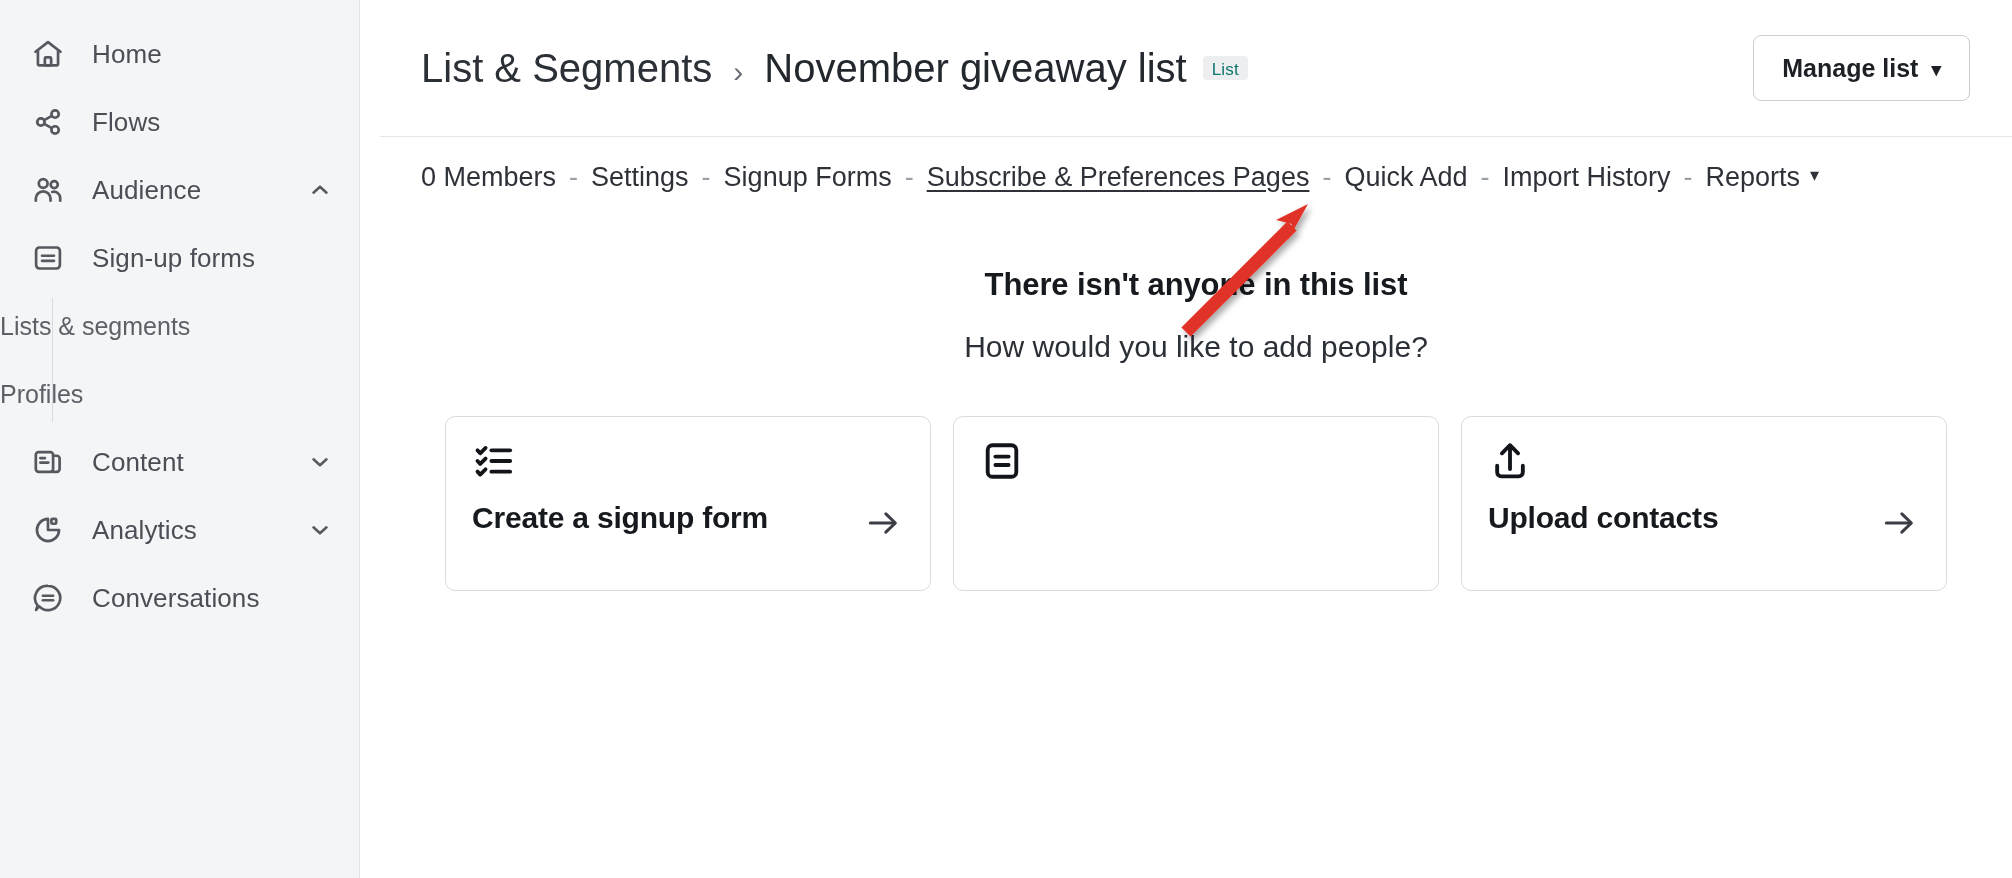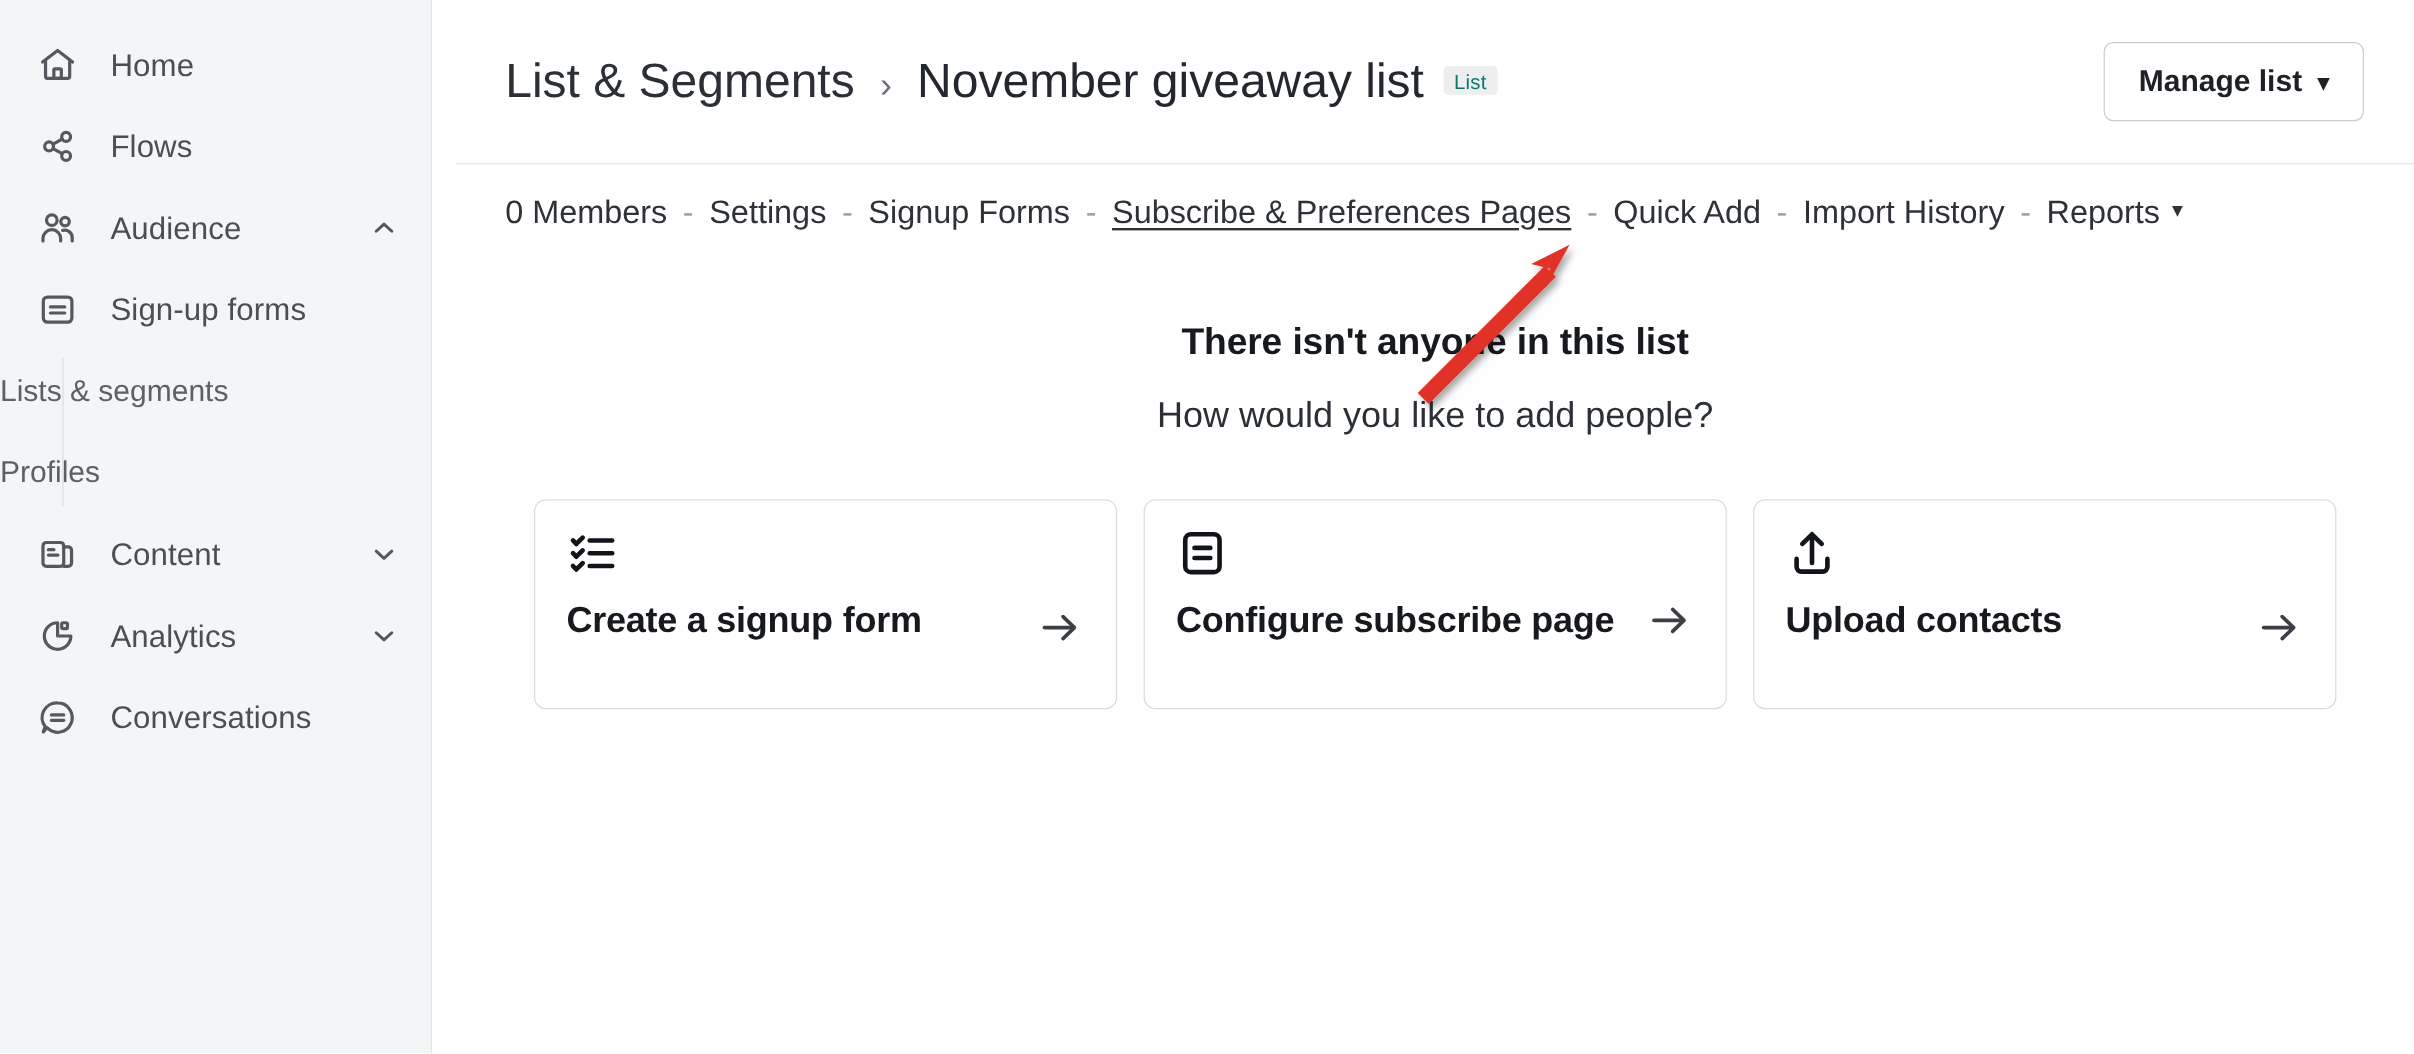--- a/index.html
+++ b/index.html
@@ -436,27 +436,20 @@
       </div>
 
       <div class="card wrap">
         <div class="card-icon">
           <svg width="44" height="44" viewBox="0 0 24 24" fill="none" stroke="currentColor" stroke-width="2.1" stroke-linecap="round" stroke-linejoin="round">
             <rect x="4.2" y="3.4" width="15.6" height="17.2" rx="2.6"></rect>
             <path d="M8.4 9.6h7.2"></path>
             <path d="M8.4 14.2h7.2"></path>
           </svg>
         </div>
-        <div class="card-row">
-          <span class="card-label">Configure subscribe page</span>
-            <span class="card-inline-arrow"><svg width="44" height="38" viewBox="0 0 24 24" fill="none" stroke="currentColor" stroke-width="1.9" stroke-linecap="round" stroke-linejoin="round">
-                <path d="M4 12h15.4"></path>
-                <path d="M13.8 6.2 19.8 12l-6 5.8"></path>
-              </svg></span>
-        </div>
       </div>
 
       <div class="card">
         <div class="card-icon">
           <svg width="44" height="44" viewBox="0 0 24 24" fill="none" stroke="currentColor" stroke-width="2.1" stroke-linecap="round" stroke-linejoin="round">
             <path d="M12 16.4V3.6"></path>
             <path d="M7.6 7.8 12 3.4l4.4 4.4"></path>
             <path d="M5 14.6v3.6a2.2 2.2 0 0 0 2.2 2.2h9.6a2.2 2.2 0 0 0 2.2-2.2v-3.6"></path>
           </svg>
         </div>

